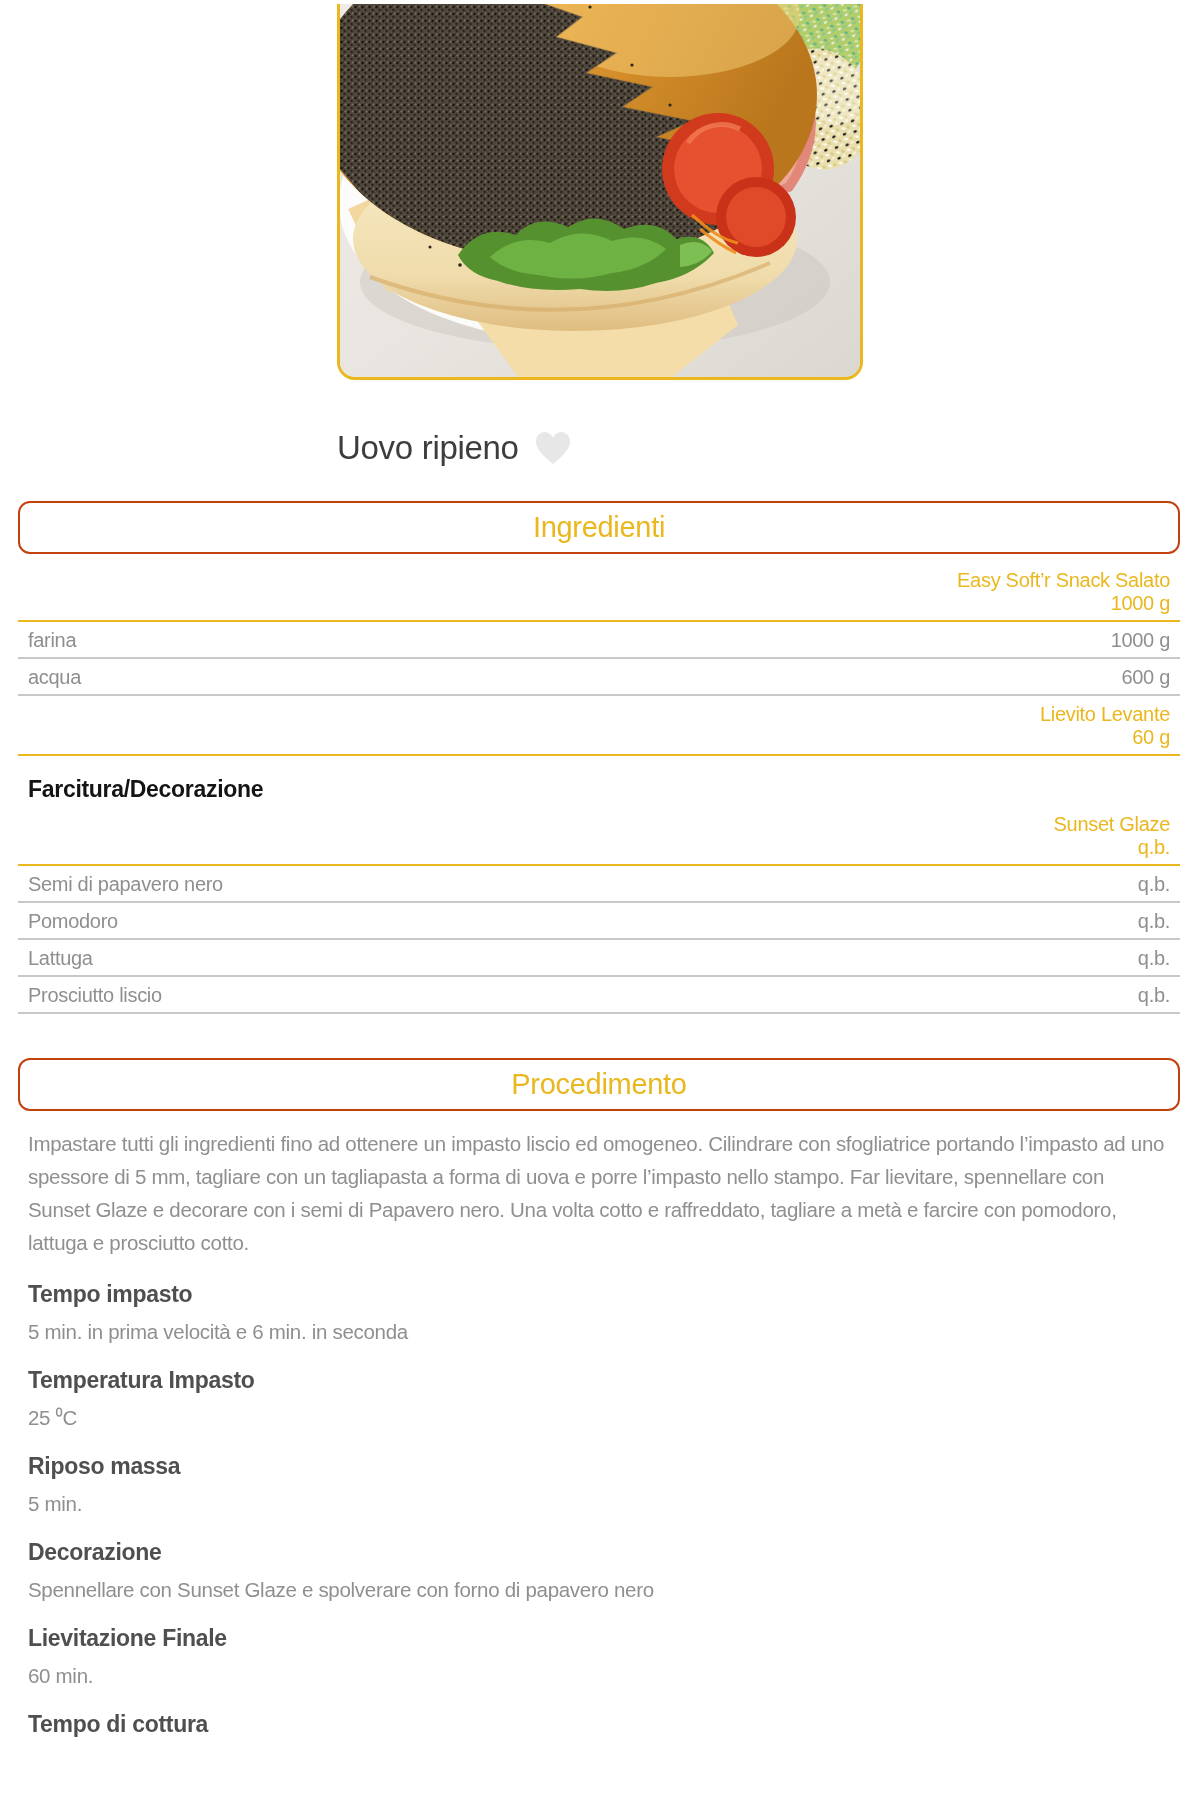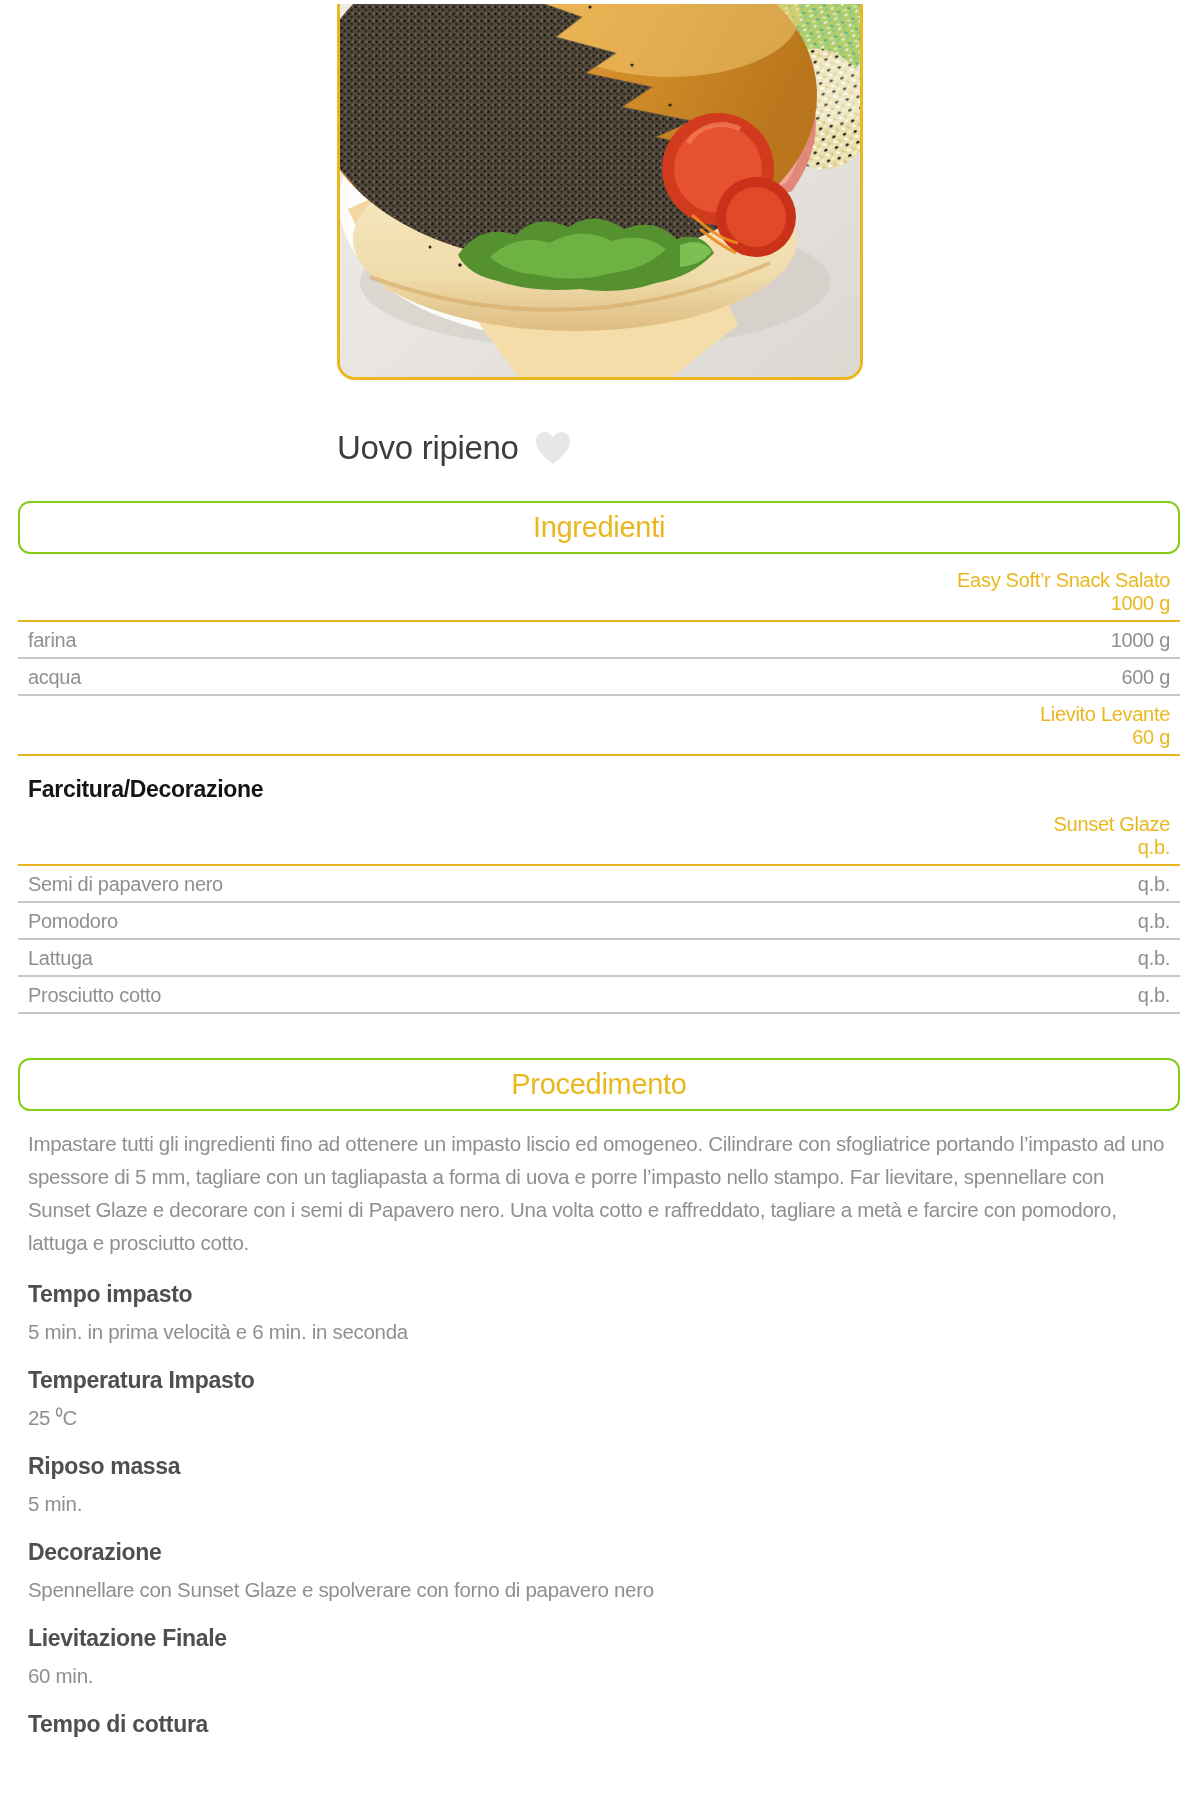--- a/index.html
+++ b/index.html
@@ -29,21 +29,21 @@
     margin:52px 0 0 337px;
   }
   .recipe-title{
     font-size:33px;font-weight:400;color:#3d3d3d;line-height:38px;
   }
   .heart{width:38px;height:36px;flex:0 0 auto;cursor:pointer;}
   
   .container{margin:0 18px;}
   .section-box{
     margin-top:34px;
-    border:2px solid #84cc16;
+    border:2px solid #c2410c;
     border-radius:12px;
     text-align:center;
     padding:7px 0 8px;
     font-size:29px;line-height:34px;
     color:#eab71f;
   }
   
   .ing-list{margin-top:8px;}
   .ing-row{
     display:flex;justify-content:space-between;align-items:flex-end;
@@ -248,21 +248,21 @@
       </div>
       <div class="ing-row">
         <span class="ing-name">Pomodoro</span>
         <span class="ing-qty">q.b.</span>
       </div>
       <div class="ing-row">
         <span class="ing-name">Lattuga</span>
         <span class="ing-qty">q.b.</span>
       </div>
       <div class="ing-row">
-        <span class="ing-name">Prosciutto cotto</span>
+        <span class="ing-name">Prosciutto liscio</span>
         <span class="ing-qty">q.b.</span>
       </div>
 
     </div>
   </div>
 
   <div class="container">
     <div class="section-box proc-box">Procedimento</div>
 
     <p class="proc-intro">Impastare tutti gli ingredienti fino ad ottenere un impasto liscio ed omogeneo. Cilindrare con sfogliatrice portando l’impasto ad uno spessore di 5 mm, tagliare con un tagliapasta a forma di uova e porre l’impasto nello stampo. Far lievitare, spennellare con Sunset Glaze e decorare con i semi di Papavero nero. Una volta cotto e raffreddato, tagliare a metà e farcire con pomodoro, lattuga e prosciutto cotto.</p>

